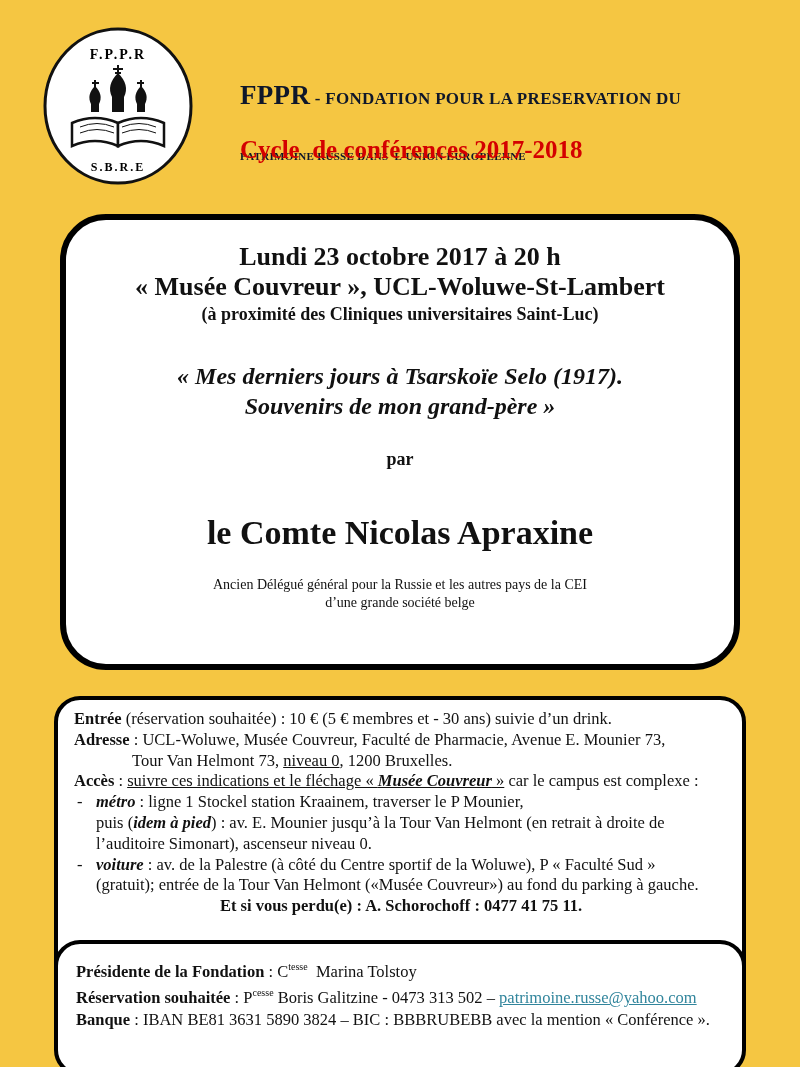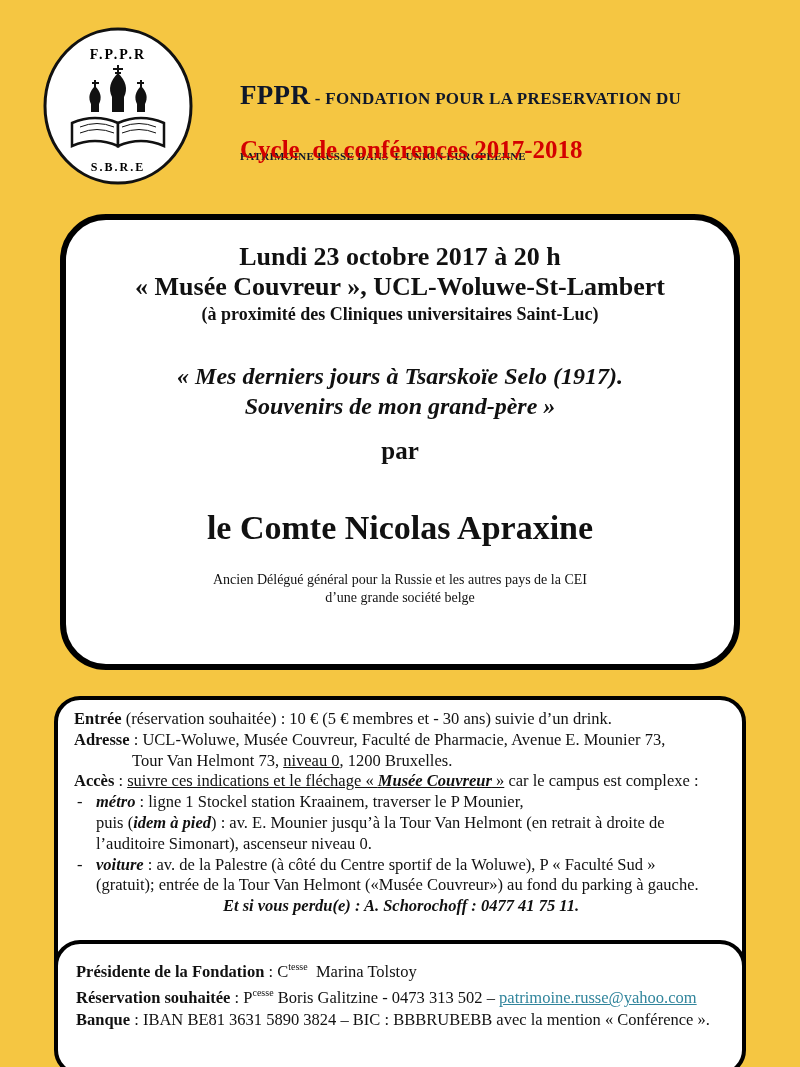--- a/index.html
+++ b/index.html
@@ -34,21 +34,21 @@
 
   .event-box {
     left:60px; top:214px; width:680px; height:456px;
     border-width:6px; border-radius:46px;
     text-align:center; padding-top:18px;
   }
   .event-date   { font-size:26px; font-weight:bold; margin-top:4px; }
   .event-venue  { font-size:26px; font-weight:bold; }
   .event-prox   { font-size:18px; font-weight:bold; margin-top:2px; }
   .event-title  { font-size:24px; font-weight:bold; font-style:italic; line-height:1.25; margin-top:36px; }
-  .event-par    { font-size:25px; font-weight:bold; margin-top:16px; }
+  .event-par    { font-size:18px; font-weight:bold; margin-top:28px; }
   .event-speaker{ font-size:34px; font-weight:bold; margin-top:44px; }
   .event-desc   { font-size:14px; line-height:1.25; margin-top:24px; }
 
   .info-box {
     left:54px; top:696px; width:692px; height:296px;
     border-radius:26px;
     padding:9px 14px 0 16px;
     font-size:16.5px; line-height:20.8px;
   }
   .footer-box {
@@ -58,21 +58,21 @@
     font-size:16.5px; line-height:21.8px;
   }
 
   .b   { font-weight:bold; }
   .bi  { font-weight:bold; font-style:italic; }
   .u   { text-decoration:underline; }
   .ubi { text-decoration:underline; font-weight:bold; font-style:italic; }
   .ind      { padding-left:58px; }
   .hang     { padding-left:22px; }
   .dash     { display:inline-block; width:22px; padding-left:3px; }
-  .centered { text-align:center; font-weight:bold;font-style:italic; }
+  .centered { text-align:center; font-weight:bold; }
   sup.title-sup { font-size:10px; }
   .email { color:#31859C; text-decoration:underline; cursor:pointer; }
   .line { white-space:pre-wrap; }
 </style>
 </head>
 <body>
 
 <div class="logo">
   <svg width="152" height="160" viewBox="0 0 152 160">
     <ellipse cx="76" cy="80" rx="73" ry="77" fill="#ffffff" stroke="#111" stroke-width="3"></ellipse>

